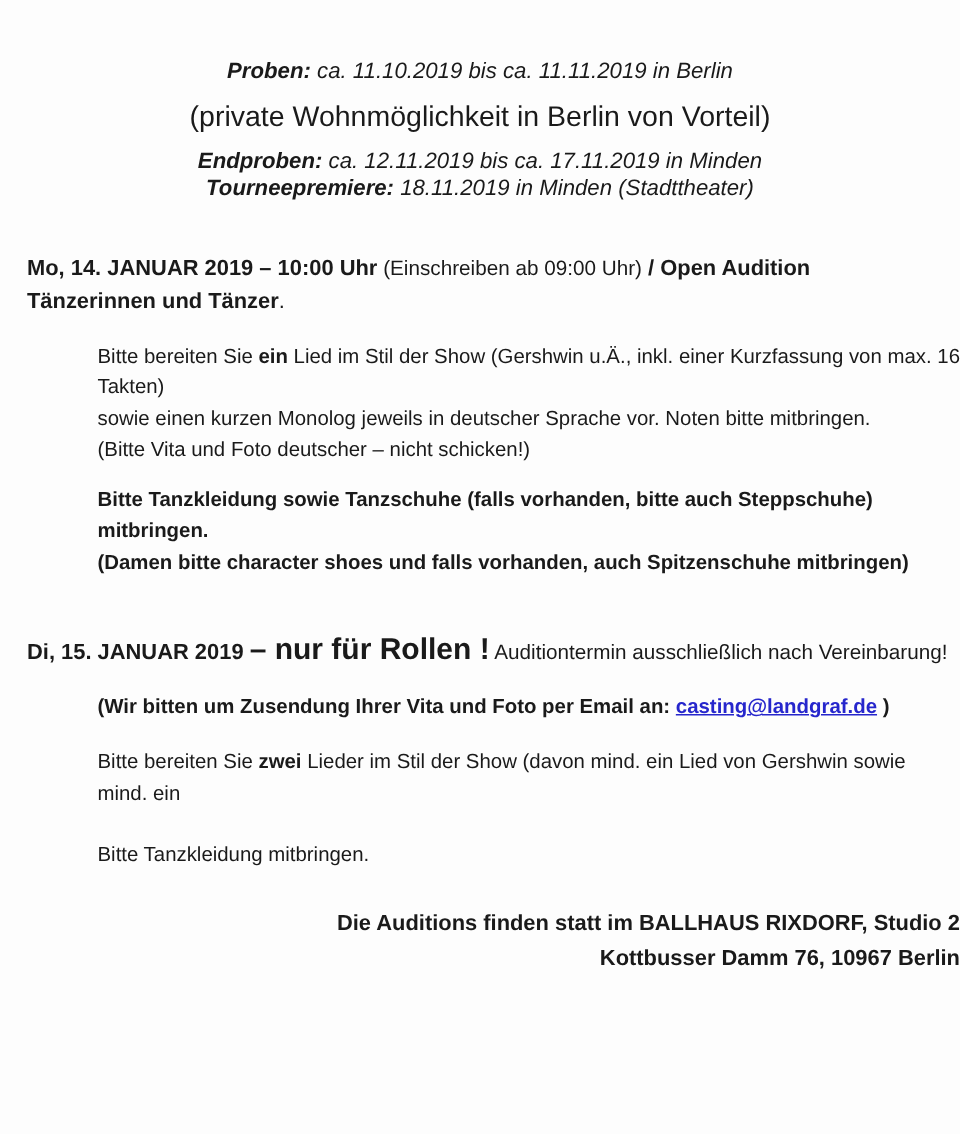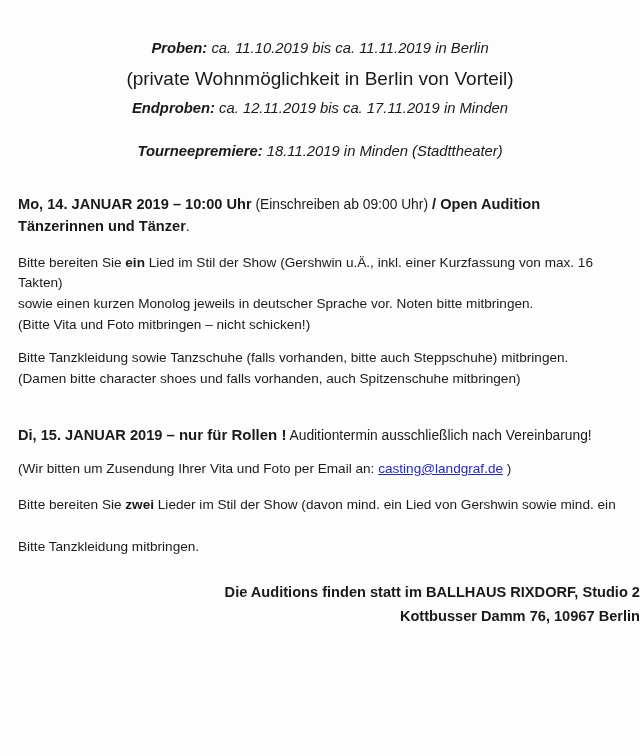--- a/index.html
+++ b/index.html
@@ -38,21 +38,21 @@
   .hdr-line .lbl {
     font-weight: bold;
     font-style: italic;
   }
   .hdr-line.upright {
     font-style: normal;
     font-size: 19px;
     margin-bottom: 13px;
   }
   .hdr-line.l1 { margin-bottom: 13px; }
-  .hdr-line.l3 { margin-bottom: 28px; }
+  .hdr-line.l3 { margin-bottom: 3px; }
   .hdr-line.l4 { margin-bottom: 13px; }
   .hdr-line.l5 { margin-bottom: 0; }
 
   
   .title {
     text-align: center;
     font-size: 53px;
     font-weight: bold;
     letter-spacing: 0.5px;
     line-height: 1;
@@ -68,33 +68,35 @@
   .day-head {
     font-size: 14.6px;
     line-height: 1.45;
     font-weight: bold;
   }
   .day-head .reg {
     font-weight: normal;
   }
   .day-head .small-bold {
     font-weight: bold;
-    font-size: 15px;
+    font-size: 20px;
   }
   .day-head .reg-small {
     font-weight: normal;
     font-size: 13.8px;
   }
   .para {
     font-size: 13.6px;
     line-height: 1.52;
     margin-top: 16px;
+    margin-left: 47px;
   }
   .para.tight {
     margin-top: 13px;
+    font-weight: bold;
   }
   .para b { font-weight: bold; }
   .para .mail {
     color: #2626cc;
     text-decoration: underline;
   }
 
   .section-two {
     margin-top: 34px;
   }
@@ -138,21 +140,21 @@
     <div class="day-head">
       <span>Mo, 14. JANUAR 2019 –  10:00 Uhr</span><span class="reg-small"> (Einschreiben ab 09:00 Uhr)</span><span> / </span><span>Open Audition</span>
     </div>
     <div class="day-head">
       <span>Tänzerinnen und Tänzer</span><span class="reg">.</span>
     </div>
 
     <div class="para">
       <span>Bitte bereiten Sie </span><b>ein</b><span> Lied im Stil der Show (Gershwin u.Ä., inkl. einer Kurzfassung von max. 16 Takten)</span><br>
       <span>sowie einen kurzen Monolog  jeweils in deutscher Sprache vor. Noten bitte mitbringen.</span><br>
-      <span>(Bitte Vita und Foto mitbringen – nicht schicken!)</span>
+      <span>(Bitte Vita und Foto deutscher – nicht schicken!)</span>
     </div>
 
     <div class="para tight">
       <span>Bitte Tanzkleidung sowie Tanzschuhe (falls vorhanden, bitte auch Steppschuhe) mitbringen.</span><br>
       <span>(Damen bitte character shoes und falls vorhanden, auch Spitzenschuhe mitbringen)</span>
     </div>
 
     <div class="section-two">
       <div class="day-head">
         <span>Di, 15. JANUAR 2019 </span><span class="small-bold"> – nur für Rollen !</span><span class="reg-small"> Auditiontermin ausschließlich nach Vereinbarung!</span>

